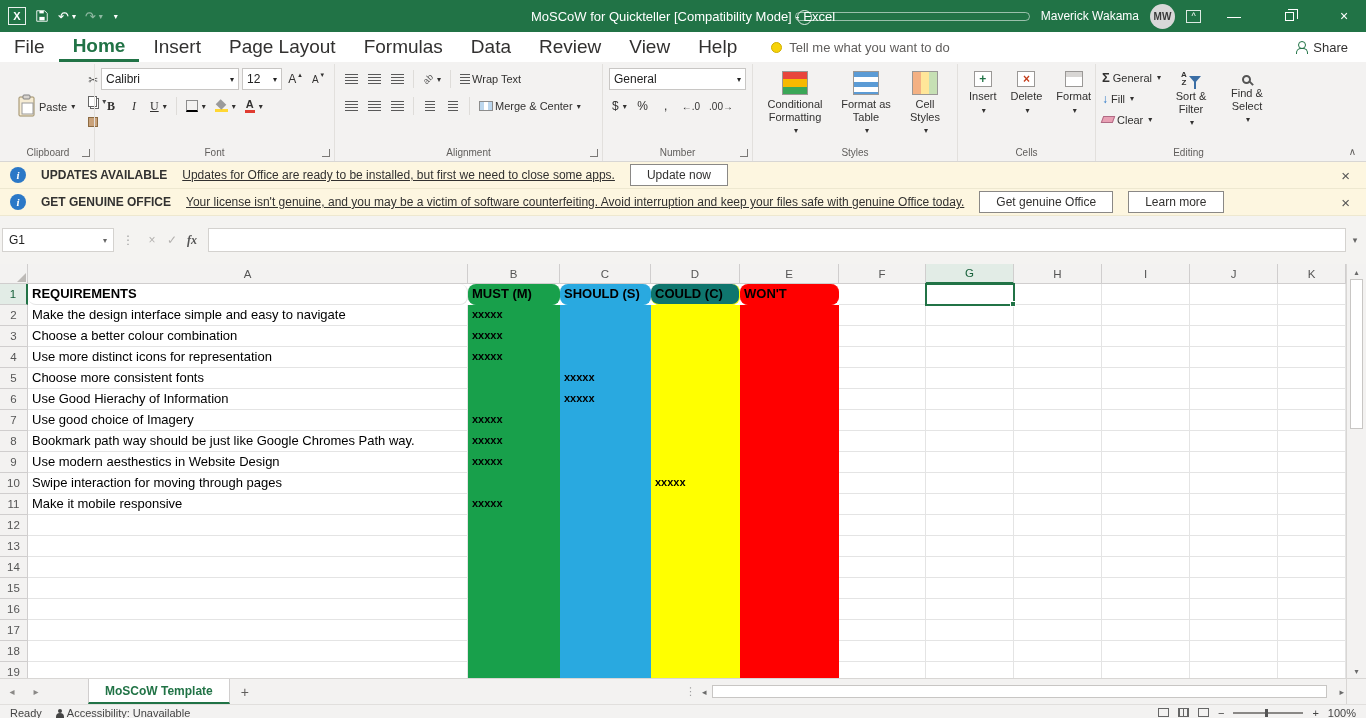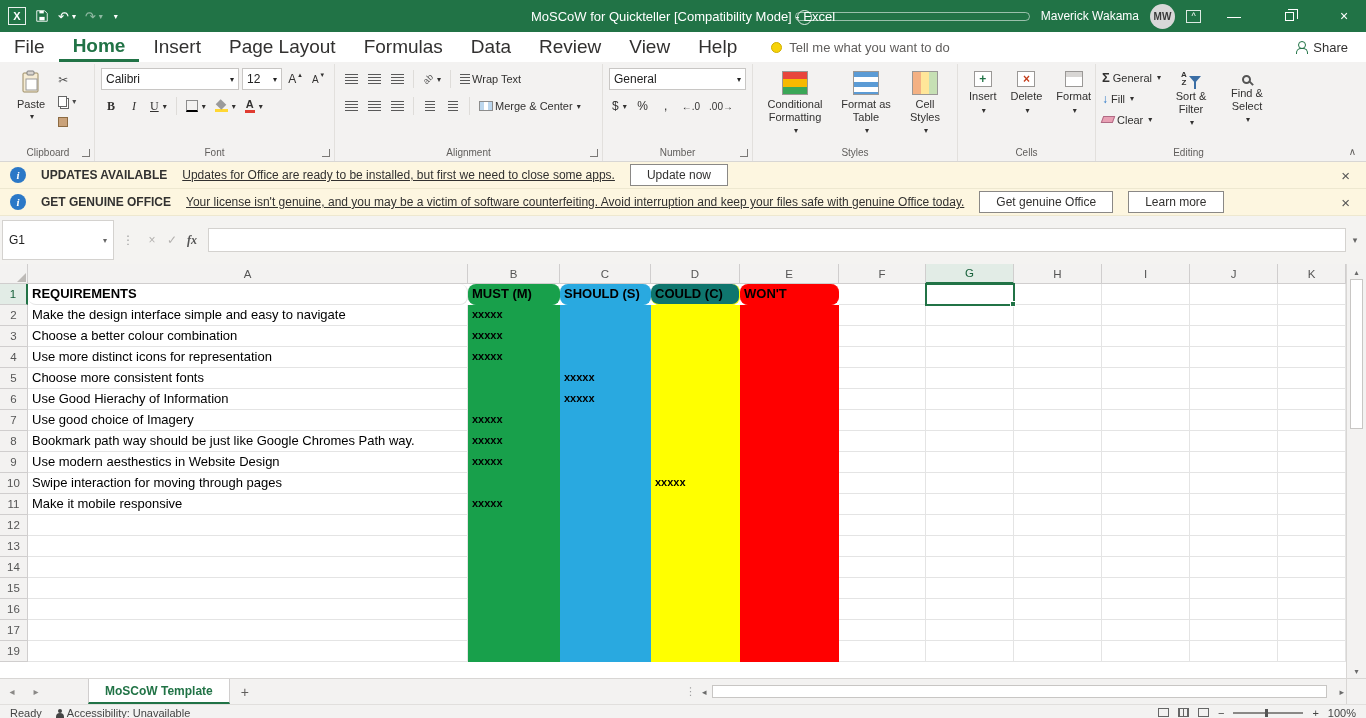--- a/index.html
+++ b/index.html
@@ -46,21 +46,21 @@
   .launcher{position:absolute;right:-2px;bottom:4px;width:8px;height:8px;border-right:1px solid #7a7876;border-bottom:1px solid #7a7876;}
   .combo{border:1px solid #c8c6c4;background:#fff;height:22px;display:flex;align-items:center;justify-content:space-between;padding:0 4px;font-size:12px;color:#222;}
   .tb-sm{height:22px;min-width:20px;display:flex;align-items:center;justify-content:center;font-size:12px;gap:2px;padding:0 3px;color:#323130;}
   .tb-sm .supt{font-size:7px;margin-top:-8px;}
   .tb-sm.bold{font-weight:bold;font-family:"Liberation Serif",serif;}
   .tb-sm.italic{font-style:italic;font-family:"Liberation Serif",serif;}
   .ul{text-decoration:underline;font-family:"Liberation Serif",serif;}
   .vsep{width:1px;height:18px;background:#dedcd9;margin:0 3px;}
   .bigbtn{display:flex;flex-direction:column;align-items:center;gap:3px;padding:3px 5px 0 5px;font-size:11px;text-align:center;color:#323130;}
   .bigbtn .cap{line-height:1.15;}
-  .paste-btn{display:flex;flex-direction:column;align-items:center;gap:2px;padding:2px 9px 0 9px;font-size:11px;}
+  .paste-btn{display:flex;align-items:center;gap:2px;padding:2px 9px 0 9px;font-size:11px;}
   .clip-col{display:flex;flex-direction:column;gap:3px;padding-top:3px;}
   .mini{height:18px;display:flex;align-items:center;gap:3px;font-size:12px;color:#4a4a4a;}
   .ic-copy{width:9px;height:11px;border:1px solid #666;background:#fff;box-shadow:2px 2px 0 -1px #fff,2px 2px 0 0 #666;}
   .ic-painter{width:10px;height:10px;background:#c9a27a;border:1px solid #8c6b42;}
   .ic-border{width:12px;height:12px;border:1px solid #8c8c8c;border-bottom:2px solid #000;}
   .ic-fillcolor{width:13px;height:12px;border-bottom:3px solid #ffd733;position:relative;}
   .ic-fillcolor::before{content:"";position:absolute;left:2px;top:1px;width:8px;height:7px;background:#9a9a9a;transform:rotate(45deg);}
   .ic-fontcolor{font-weight:bold;font-size:11px;line-height:11px;border-bottom:3px solid #e03c31;padding:0 1px;}
   .ln{width:13px;height:10px;background:repeating-linear-gradient(#595959 0 1px,transparent 1px 3px);}
   .ln.short{width:10px;}
@@ -89,21 +89,21 @@
   
   .notif{height:27px;background:#fdf6e0;border-bottom:1px solid #eee8d0;display:flex;align-items:center;gap:15px;padding-left:10px;font-size:12px;}
   .info-ic{width:16px;height:16px;border-radius:50%;background:#2b78c7;color:#fff;font-size:11px;font-weight:bold;display:flex;align-items:center;justify-content:center;font-family:"Liberation Serif",serif;font-style:italic;flex:0 0 auto;}
   .nlabel{font-weight:bold;color:#323130;white-space:nowrap;}
   .nmsg{text-decoration:underline;color:#323130;white-space:nowrap;}
   .nbtn{border:1px solid #8a8886;background:#fff;padding:3px 16px;font-size:12px;font-family:"Liberation Sans",sans-serif;color:#323130;white-space:nowrap;}
   .nclose{margin-left:auto;margin-right:12px;font-size:15px;color:#555;padding:0 4px;}
 
   
   .formularow{height:48px;background:#f4f3f1;display:flex;align-items:center;padding:0 2px;}
-  .namebox{width:112px;height:40px;background:#fff;border:1px solid #d4d2cf;display:flex;align-items:center;padding:0 6px;font-size:12px;color:#222;}
+  .namebox{width:112px;height:24px;background:#fff;border:1px solid #d4d2cf;display:flex;align-items:center;padding:0 6px;font-size:12px;color:#222;}
   .nb-dd{margin-left:auto;font-size:8px;color:#666;}
   .fdots{color:#a0a0a0;font-size:12px;margin:0 8px;}
   .fbtn{width:20px;text-align:center;font-size:12px;color:#b4b2b0;}
   .fbtn.fx{color:#555;font-family:"Liberation Serif",serif;font-style:italic;font-weight:bold;}
   .finput{flex:1;height:24px;background:#fff;border:1px solid #d4d2cf;margin-left:6px;padding:3px 6px;font-size:12px;color:#000;}
   .fexpand{width:18px;text-align:center;font-size:9px;color:#666;}
 
   
   .gridzone{height:414px;display:flex;background:#fff;}
   .grid-main{width:1346px;position:relative;overflow:hidden;}
@@ -750,20 +750,34 @@
           <div class="cell" style="width: 89px; background: rgb(255, 255, 0); border-color: rgb(255, 255, 0);"></div>
           <div class="cell" style="width: 99px; background: rgb(255, 0, 0); border-color: rgb(255, 0, 0);"></div>
           <div class="cell" style="width: 87px;"></div>
           <div class="cell" style="width: 88px;"></div>
           <div class="cell" style="width: 88px;"></div>
           <div class="cell" style="width: 88px;"></div>
           <div class="cell" style="width: 88px;"></div>
           <div class="cell" style="width: 68px;"></div>
         </div>
         <div class="grow">
+          <div class="rowhdr">18</div>
+          <div class="cell" style="width: 440px;"></div>
+          <div class="cell" style="width: 92px; background: rgb(24, 160, 75); border-color: rgb(24, 160, 75);"></div>
+          <div class="cell" style="width: 91px; background: rgb(41, 169, 224); border-color: rgb(41, 169, 224);"></div>
+          <div class="cell" style="width: 89px; background: rgb(255, 255, 0); border-color: rgb(255, 255, 0);"></div>
+          <div class="cell" style="width: 99px; background: rgb(255, 0, 0); border-color: rgb(255, 0, 0);"></div>
+          <div class="cell" style="width: 87px;"></div>
+          <div class="cell" style="width: 88px;"></div>
+          <div class="cell" style="width: 88px;"></div>
+          <div class="cell" style="width: 88px;"></div>
+          <div class="cell" style="width: 88px;"></div>
+          <div class="cell" style="width: 68px;"></div>
+        </div>
+        <div class="grow">
           <div class="rowhdr">19</div>
           <div class="cell" style="width: 440px;"></div>
           <div class="cell" style="width: 92px; background: rgb(24, 160, 75); border-color: rgb(24, 160, 75);"></div>
           <div class="cell" style="width: 91px; background: rgb(41, 169, 224); border-color: rgb(41, 169, 224);"></div>
           <div class="cell" style="width: 89px; background: rgb(255, 255, 0); border-color: rgb(255, 255, 0);"></div>
           <div class="cell" style="width: 99px; background: rgb(255, 0, 0); border-color: rgb(255, 0, 0);"></div>
           <div class="cell" style="width: 87px;"></div>
           <div class="cell" style="width: 88px;"></div>
           <div class="cell" style="width: 88px;"></div>
           <div class="cell" style="width: 88px;"></div>

